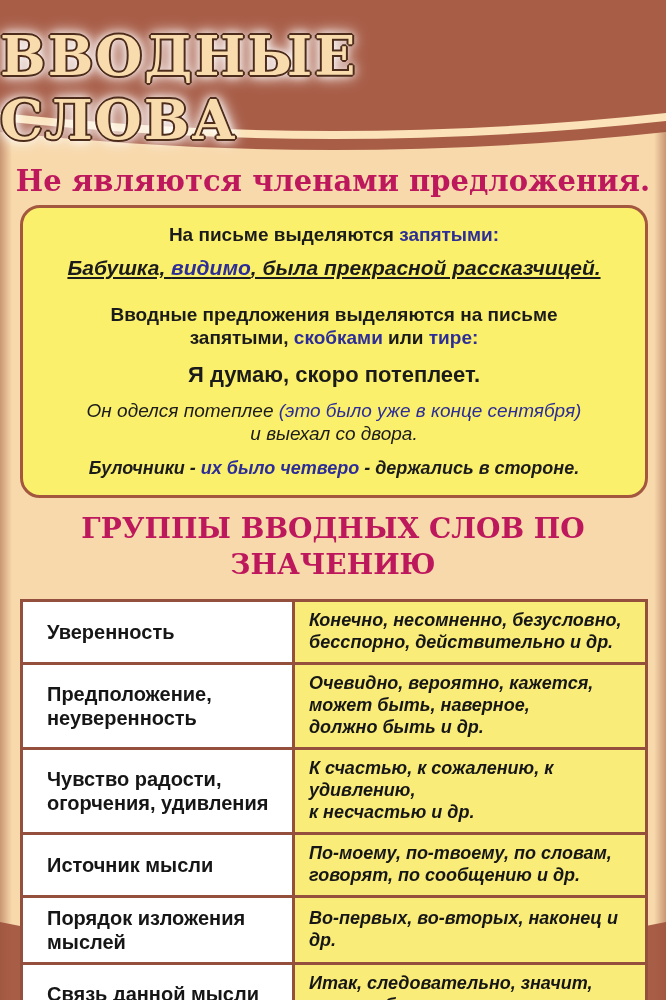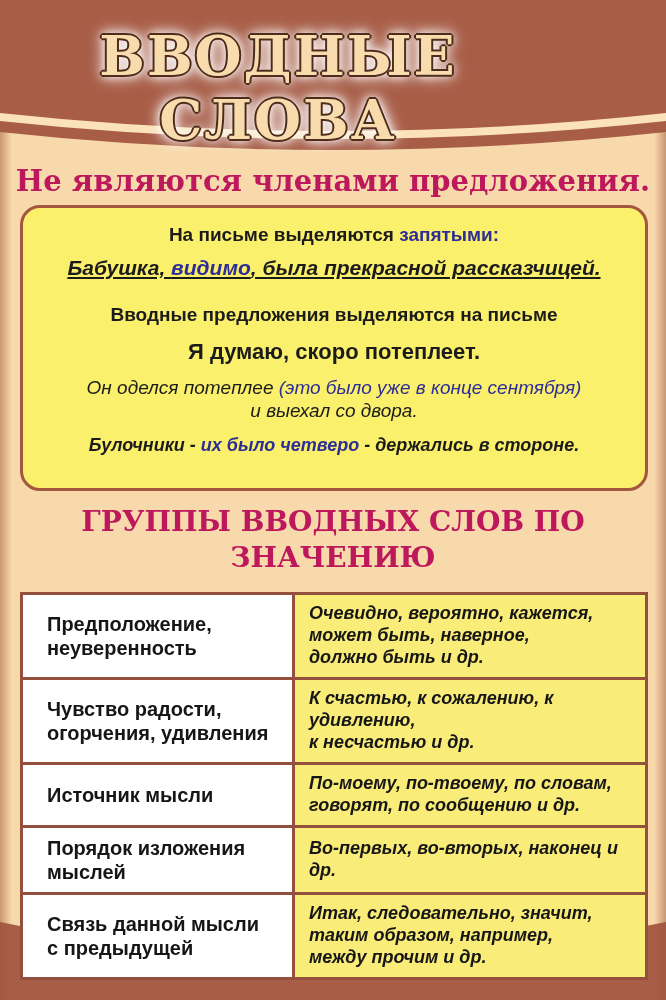--- a/index.html
+++ b/index.html
@@ -7,21 +7,21 @@
 
   
   .art{position:absolute;left:0;width:666px;z-index:1;pointer-events:none;}
   #header-art{top:0;height:170px;}
   #footer-art{bottom:0;height:100px;}
   .edge-shade{position:absolute;top:130px;bottom:0;width:12px;z-index:2;pointer-events:none;}
   .edge-shade.left{left:0;background:linear-gradient(to right,rgba(155,84,58,.5),rgba(155,84,58,0));}
   .edge-shade.right{right:0;background:linear-gradient(to left,rgba(155,84,58,.5),rgba(155,84,58,0));}
 
   
-  .poster-title{position:absolute;top:24px;left:0;width:556px;z-index:3;text-align:center;
+  .poster-title{position:absolute;top:24px;left:0;width:556px;z-index:3;text-align:left;
     font-family:"DejaVu Serif","Liberation Serif",serif;font-weight:bold;font-size:54px;
     letter-spacing:2px;color:#f8dcae;
     text-shadow:
       -2px 0 0 #4d2c1b, 2px 0 0 #4d2c1b, 0 -2px 0 #4d2c1b, 0 2px 0 #4d2c1b,
       -1px -1px 0 #4d2c1b, 1px -1px 0 #4d2c1b, -1px 1px 0 #4d2c1b, 1px 1px 0 #4d2c1b,
       0 0 9px #ffffff, 0 0 14px #ffffff, 0 0 18px #ffffff;}
 
   
   .content{position:absolute;top:0;left:0;width:666px;z-index:3;}
   .h-brick{font-family:"DejaVu Serif","Liberation Serif",serif;font-weight:bold;color:#be185d;
@@ -33,21 +33,21 @@
     border-radius:20px;padding:12px 8px;text-align:center;color:#1b1b1b;}
   .rules-box .ln{line-height:1.2;}
   .blue{color:#2d2d97;}
   .b{font-weight:bold;}
   .i{font-style:italic;}
   .rule1{font-size:19px;margin-top:4px;}
   .example1{font-size:21px;margin-top:8px;text-decoration:underline;}
   .rule2{font-size:19px;margin-top:24px;}
   .example2{font-size:22px;margin-top:12px;}
   .example3{font-size:19px;margin-top:12px;}
-  .example4{font-size:18px;margin-top:12px;margin-bottom:20px;}
+  .example4{font-size:18px;margin-top:12px;margin-bottom:4px;}
 
   table.groups{margin:16px 18px 0 20px;width:628px;border-collapse:collapse;
     table-layout:fixed;}
   table.groups td{border:3px solid #94503c;white-space:pre-line;vertical-align:middle;}
   td.cat{width:42%;background:#ffffff;color:#161616;font-weight:bold;font-size:20px;
     line-height:1.2;padding:8px 6px 8px 24px;}
   td.ex{width:58%;background:#f9ec79;color:#161616;font-weight:bold;font-style:italic;
     font-size:18px;line-height:1.22;padding:8px 4px 8px 14px;}
 </style>
 </head>
@@ -73,36 +73,42 @@
 
   <div id="heading1" class="h-brick">Не являются членами предложения.</div>
 
   <div class="rules-box">
     <div class="ln rule1 b"><span>На письме выделяются </span><span class="blue">запятыми:</span></div>
 
     <div class="ln example1 b i"><span>Бабушка, </span><span class="blue">видимо</span><span>, была прекрасной рассказчицей.</span></div>
 
     <div class="ln rule2 b">
       <div>Вводные предложения выделяются на письме</div>
+      <div><span>запятыми, </span><span class="blue">скобками</span><span> или </span><span class="blue">тире:</span></div>
     </div>
 
     <div class="ln example2 b">Я думаю, скоро потеплеет.</div>
 
     <div class="ln example3 i">
       <div><span>Он оделся потеплее </span><span class="blue">(это было уже в конце сентября)</span></div>
       <div>и выехал со двора.</div>
     </div>
 
     <div class="ln example4 b i"><span>Булочники - </span><span class="blue">их было четверо</span><span> - держались в стороне.</span></div>
   </div>
 
   <div id="heading2" class="h-brick">ГРУППЫ ВВОДНЫХ СЛОВ ПО ЗНАЧЕНИЮ</div>
 
   <table class="groups">
     <tbody id="groups-body">
+  <tr>
+    <td class="cat">Уверенность</td>
+    <td class="ex">Конечно, несомненно, безусловно,
+бесспорно, действительно и др.</td>
+  </tr>
 
   <tr>
     <td class="cat">Предположение,
 неуверенность</td>
     <td class="ex">Очевидно, вероятно, кажется,
 может быть, наверное,
 должно быть и др.</td>
   </tr>
 
   <tr>

